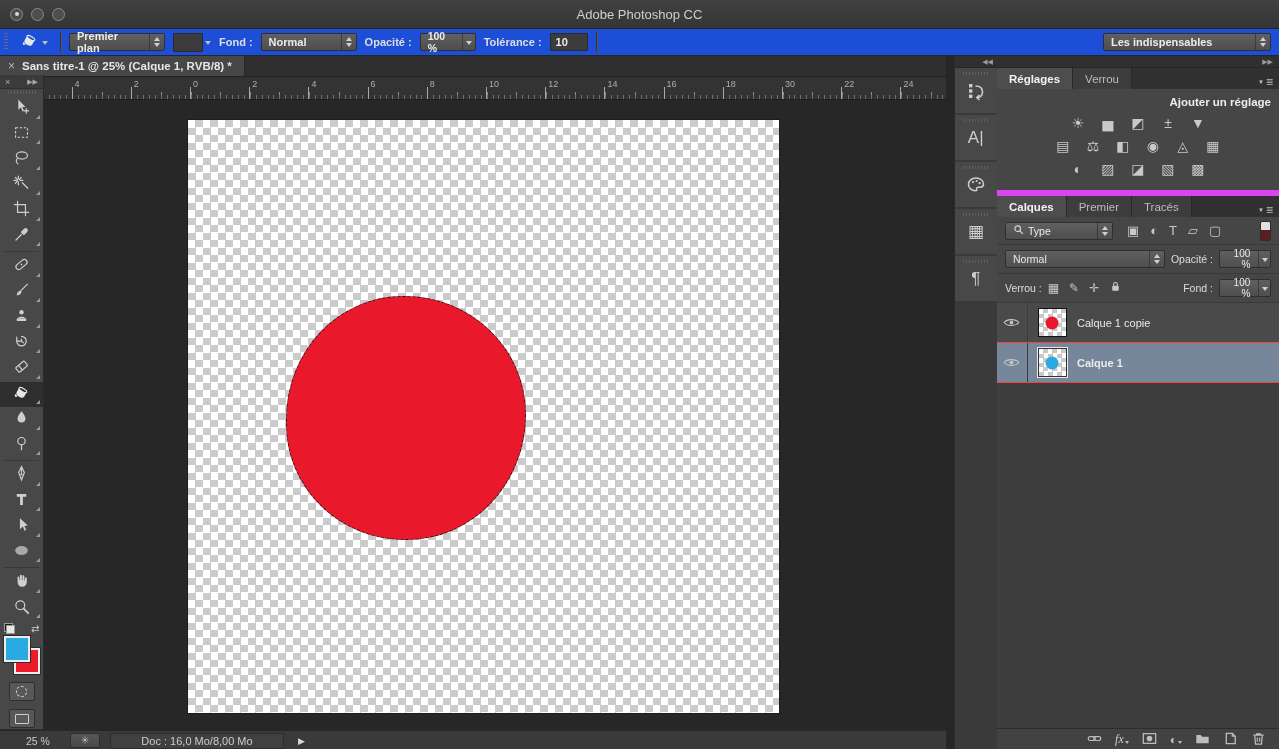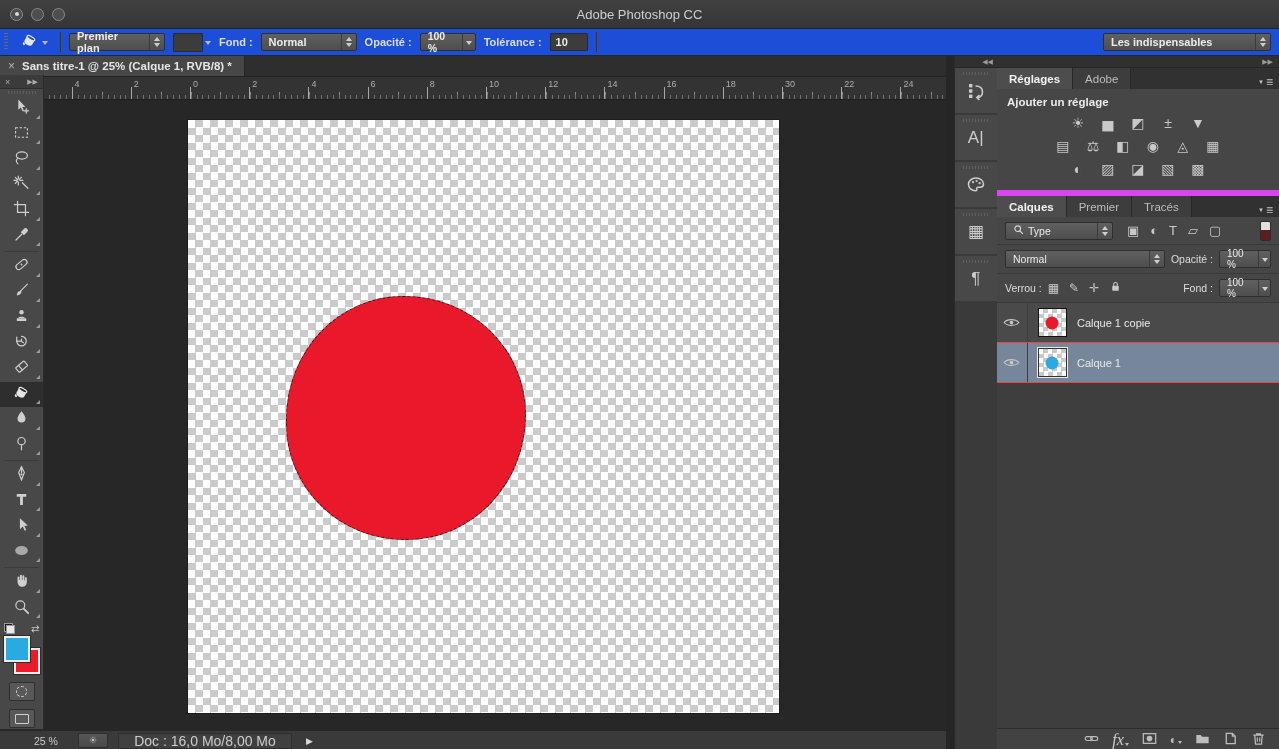--- a/index.html
+++ b/index.html
@@ -62,21 +62,21 @@
   .rlabel{position:absolute;top:2px;font-size:9px;color:#aeaeae;}
   .rmajor{position:absolute;bottom:0;width:1px;height:12px;background:#a8a8a8;}
   .viewport{flex:1;position:relative;background:#272727;}
   .canvas{position:absolute;left:188px;top:20px;width:591px;height:593px;
     background-image:conic-gradient(#cbcbcb 25%,#fff 0 50%,#cbcbcb 0 75%,#fff 0);
     background-size:15px 15px;box-shadow:0 0 0 1px #1d1d1d;}
   .sel-circle{position:absolute;left:98px;top:176px;width:240px;height:244px;
     border-radius:49% 51% 50% 50%/51% 49% 52% 48%;
     border:1.5px dashed #1b1b1b;box-sizing:border-box;}
   .statusbar{height:19px;background:#3a3a3a;border-top:1px solid #272727;display:flex;align-items:center;
-    font-size:10.5px;color:#cccccc;gap:10px;padding-left:34px;}
+    font-size:10.5px;color:#cccccc;gap:10px;padding-left:26px;}
   .zoomfield{min-width:34px;}
   .syncbtn{width:28px;height:13px;background:linear-gradient(#565656,#494949);border:1px solid #2e2e2e;border-radius:2px;
     display:flex;align-items:center;justify-content:center;gap:1px;}
   .syncbtn svg{width:10px;height:10px;}
   .docfield{width:172px;height:14px;background:#404040;border:1px solid #2d2d2d;border-radius:1px;
     display:flex;align-items:center;justify-content:center;position:relative;}
   .docfield .arr{position:absolute;right:-22px;color:#d8d8d8;font-size:9px;}
 
   
   .gapcol{width:8px;background:#262626;}
@@ -84,21 +84,21 @@
   
   .dockstrip{width:44px;background:#3a3a3a;display:flex;flex-direction:column;border-left:1px solid #2a2a2a;box-sizing:border-box;}
   .dockhead{height:11px;background:#303030;display:flex;align-items:center;justify-content:flex-end;
     color:#9a9a9a;font-size:7px;padding-right:4px;border-bottom:1px solid #262626;}
   .dockbtn{height:45px;margin-bottom:2px;background:#484848;display:flex;flex-direction:column;align-items:center;padding-top:4px;box-sizing:border-box;}
   .dockbtn .grip{width:26px;height:3px;background:repeating-linear-gradient(90deg,#5f5f5f 0 1px,transparent 1px 3px);margin-bottom:6px;}
   .dockbtn .dicon{color:#cdcdcd;font-size:17px;line-height:20px;}
   .dockbtn .dicon svg{width:20px;height:20px;}
 
   
-  .panels{flex:1;background:#f9a8d4;display:flex;flex-direction:column;}
+  .panels{flex:1;background:#f9a8d4;display:flex;flex-direction:column;text-align:right;}
   .panelshead{height:11px;background:#303030;display:flex;align-items:center;justify-content:flex-end;
     color:#9a9a9a;font-size:7px;padding-right:6px;border-bottom:1px solid #262626;}
   .ptabbar{height:21px;background:#313131;display:flex;align-items:flex-end;position:relative;}
   .ptab{height:21px;display:flex;align-items:center;padding:0 12px;font-size:11.5px;color:#bdbdbd;background:#3d3d3d;
     border-right:1px solid #282828;}
   .ptab.active{background:#4d4d4d;color:#f2f2f2;font-weight:bold;}
   .pmenu{margin-left:auto;display:flex;align-items:center;gap:2px;padding-right:6px;color:#c3c3c3;}
   .pmenu .tri{font-size:6px;}
   .pmenu .bars{font-size:12px;letter-spacing:0;}
   .adjust-body{background:#464646;padding:5px 8px 7px;border-bottom:6px solid #d946ef;}
@@ -131,21 +131,21 @@
     background-size:9px 9px;border:1px solid #111;position:relative;}
   .layer-row.selected .thumb{outline:1.5px solid #e8e8e8;border-color:#333;}
   .thumb .dot{position:absolute;left:50%;top:50%;width:13px;height:13px;border-radius:50%;transform:translate(-50%,-50%);}
   .lname{font-size:11px;color:#eaeaea;margin-left:10px;}
 
   .layers-bottom{height:21px;background:#424242;border-top:1px solid #2c2c2c;display:flex;align-items:center;
     justify-content:flex-end;gap:13px;padding-right:13px;color:#bdbdbd;}
   .bicon{display:flex;align-items:flex-end;font-size:12px;}
   .bicon svg{width:15px;height:15px;}
   .bicon .tinycaret{width:0;height:0;border:2.5px solid transparent;border-top:3.5px solid #bdbdbd;margin:0 0 1px 1px;}
-  .fxtext{font-size:16px;font-style:italic;font-family:"Liberation Serif","DejaVu Serif",serif;color:#cfcfcf;}
+  .fxtext{font-size:12px;font-style:italic;font-family:"Liberation Serif","DejaVu Serif",serif;color:#cfcfcf;}
 
   
   .toolbar{position:absolute;left:0;top:75px;width:44px;height:655px;background:#484848;border-right:1px solid #2a2a2a;
     border-bottom:1px solid #2a2a2a;box-sizing:border-box;display:flex;flex-direction:column;z-index:5;}
   .tb-head{height:13px;background:#3b3b3b;display:flex;align-items:center;justify-content:space-between;
     padding:0 5px;color:#aaa;font-size:9px;border-bottom:1px solid #2e2e2e;}
   .tb-grip{height:7px;display:flex;align-items:center;justify-content:center;}
   .tb-grip i{width:28px;height:3px;background:repeating-linear-gradient(90deg,#5f5f5f 0 1px,transparent 1px 3px);}
   #tools{display:flex;flex-direction:column;}
   .tool{height:25.5px;display:flex;align-items:center;justify-content:center;position:relative;}
@@ -283,21 +283,21 @@
       </div>
       <div class="statusbar">
         <span class="zoomfield">25 %</span>
         <span class="syncbtn">
           <span id="gear"><svg viewBox="0 0 16 16">
                 <circle cx="8" cy="8" r="2.1" fill="#c4c4c4"></circle>
                 <path d="M8 2.8v2M8 11.2v2M2.8 8h2M11.2 8h2M4.3 4.3l1.4 1.4M10.3 10.3l1.4 1.4M11.7 4.3l-1.4 1.4M5.7 10.3l-1.4 1.4" stroke="#c4c4c4" stroke-width="1.4"></path>
               </svg></span>
         </span>
         <span class="docfield">
-          <span style="font-size:14px">Doc : 16,0 Mo/8,00 Mo</span>
+          <span style="font-size:11px">Doc : 16,0 Mo/8,00 Mo</span>
           <span class="arr">▶</span>
         </span>
       </div>
     </div>
 
     <div class="gapcol"></div>
 
     <div class="dockstrip">
       <div class="dockhead">◀◀</div>
       <div id="dockbtns">
@@ -334,21 +334,21 @@
           </div>
         </div>
     </div>
 
     <div class="panels">
       <div class="panelshead">▶▶</div>
 
       <div>
         <div class="ptabbar" id="adj-tabs">
             <div class="ptab active">Réglages</div>
-            <div class="ptab">Adobe</div>
+            <div class="ptab">Verrou</div>
             <span class="pmenu">
               <span class="tri">▼</span>
               <span class="bars">≡</span>
             </span>
           </div>
         <div class="adjust-body">
           <div class="adjust-head">Ajouter un réglage</div>
           <div id="adj-rows">
               <div class="adjrow">
                 <span class="adjicon">☀</span>
@@ -448,21 +448,21 @@
                 <svg viewBox="0 0 18 12">
                   <path d="M1 6c3.2-4.2 12.8-4.2 16 0-3.2 4.2-12.8 4.2-16 0z" fill="none" stroke="#c9c9c9" stroke-width="1.2"></path>
                   <circle cx="9" cy="6" r="2" fill="#c9c9c9"></circle>
                 </svg>
               </div>
               <div class="thumb">
                 <span class="dot" style="background: rgb(233, 24, 43);"></span>
               </div>
               <span class="lname">Calque 1 copie</span>
             </div>
-            <div class="layer-row selected" style="background: rgb(118, 135, 155);">
+            <div class="layer-row selected" style="background: rgb(118, 135, 155); font-weight: bold;">
               <div class="eye-cell">
                 <svg viewBox="0 0 18 12">
                   <path d="M1 6c3.2-4.2 12.8-4.2 16 0-3.2 4.2-12.8 4.2-16 0z" fill="none" stroke="#c9c9c9" stroke-width="1.2"></path>
                   <circle cx="9" cy="6" r="2" fill="#c9c9c9"></circle>
                 </svg>
               </div>
               <div class="thumb">
                 <span class="dot" style="background: rgb(41, 171, 226);"></span>
               </div>
               <span class="lname">Calque 1</span>

